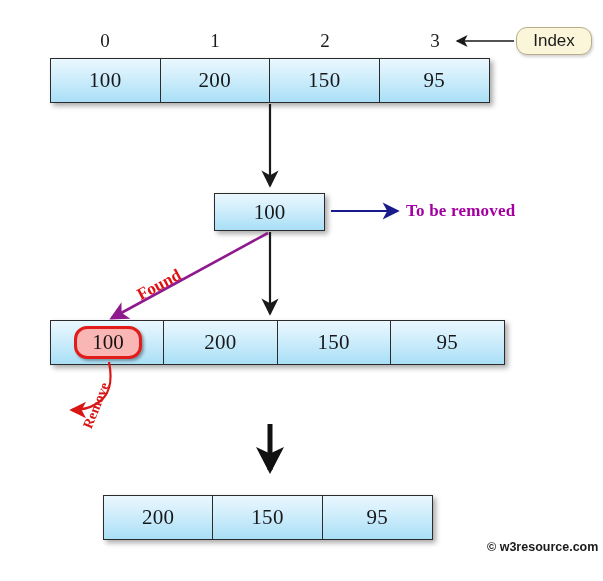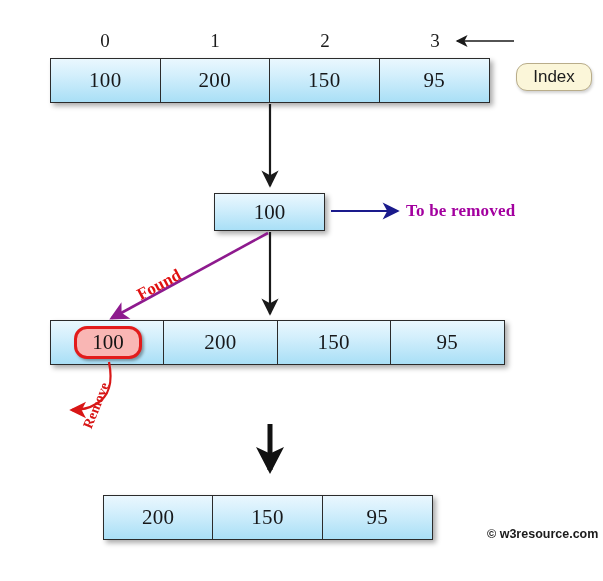--- a/index.html
+++ b/index.html
@@ -79,21 +79,20 @@
     background: #fbf6d9;
     border: 1.6px solid #b9ad8a;
     border-radius: 11px;
     display: flex;
     align-items: center;
     justify-content: center;
     font-family: "Liberation Sans", sans-serif;
     font-size: 17px;
     color: #1b1b1b;
     box-shadow: 1px 2px 3px rgba(0,0,0,0.18);
-    margin-top: 36px;
   }
 
   
   .pill {
     position: absolute;
     box-sizing: border-box;
     background: #f9b6b4;
     border: 3.2px solid #e21b1b;
     border-radius: 13px;
     display: flex;
@@ -184,21 +183,21 @@
   <div class="pill" style="left:74px; top:326px; width:68px; height:33px;">100</div>
 
   <div class="lbl lbl-remove" style="left:95px; top:415px;">Remove</div>
 
   <div class="array" style="left:103px; top:495px; width:330px; height:45px;">
     <div class="cell" style="width:110px;">200</div>
     <div class="cell" style="width:110px;">150</div>
     <div class="cell" style="width:110px;">95</div>
   </div>
 
-  <div class="watermark" style="left:487px; top:527px;">© w3resource.com</div>
+  <div class="watermark" style="left:487px; top:540px;">© w3resource.com</div>
 
   <svg class="overlay" viewBox="0 0 603 581">
     <defs>
       <marker id="ah-black" markerWidth="9" markerHeight="9" refX="7.4" refY="4.5" orient="auto" markerUnits="strokeWidth">
         <path d="M0.4,0.6 L8.2,4.5 L0.4,8.4 L2.5,4.5 Z" fill="#1a1a1a"></path>
       </marker>
       <marker id="ah-black-sm" markerWidth="8" markerHeight="8" refX="6.6" refY="4" orient="auto" markerUnits="strokeWidth">
         <path d="M0.4,0.5 L7.4,4 L0.4,7.5 L2.2,4 Z" fill="#1a1a1a"></path>
       </marker>
       <marker id="ah-black-big" markerWidth="6" markerHeight="6" refX="4.8" refY="3" orient="auto" markerUnits="strokeWidth">

